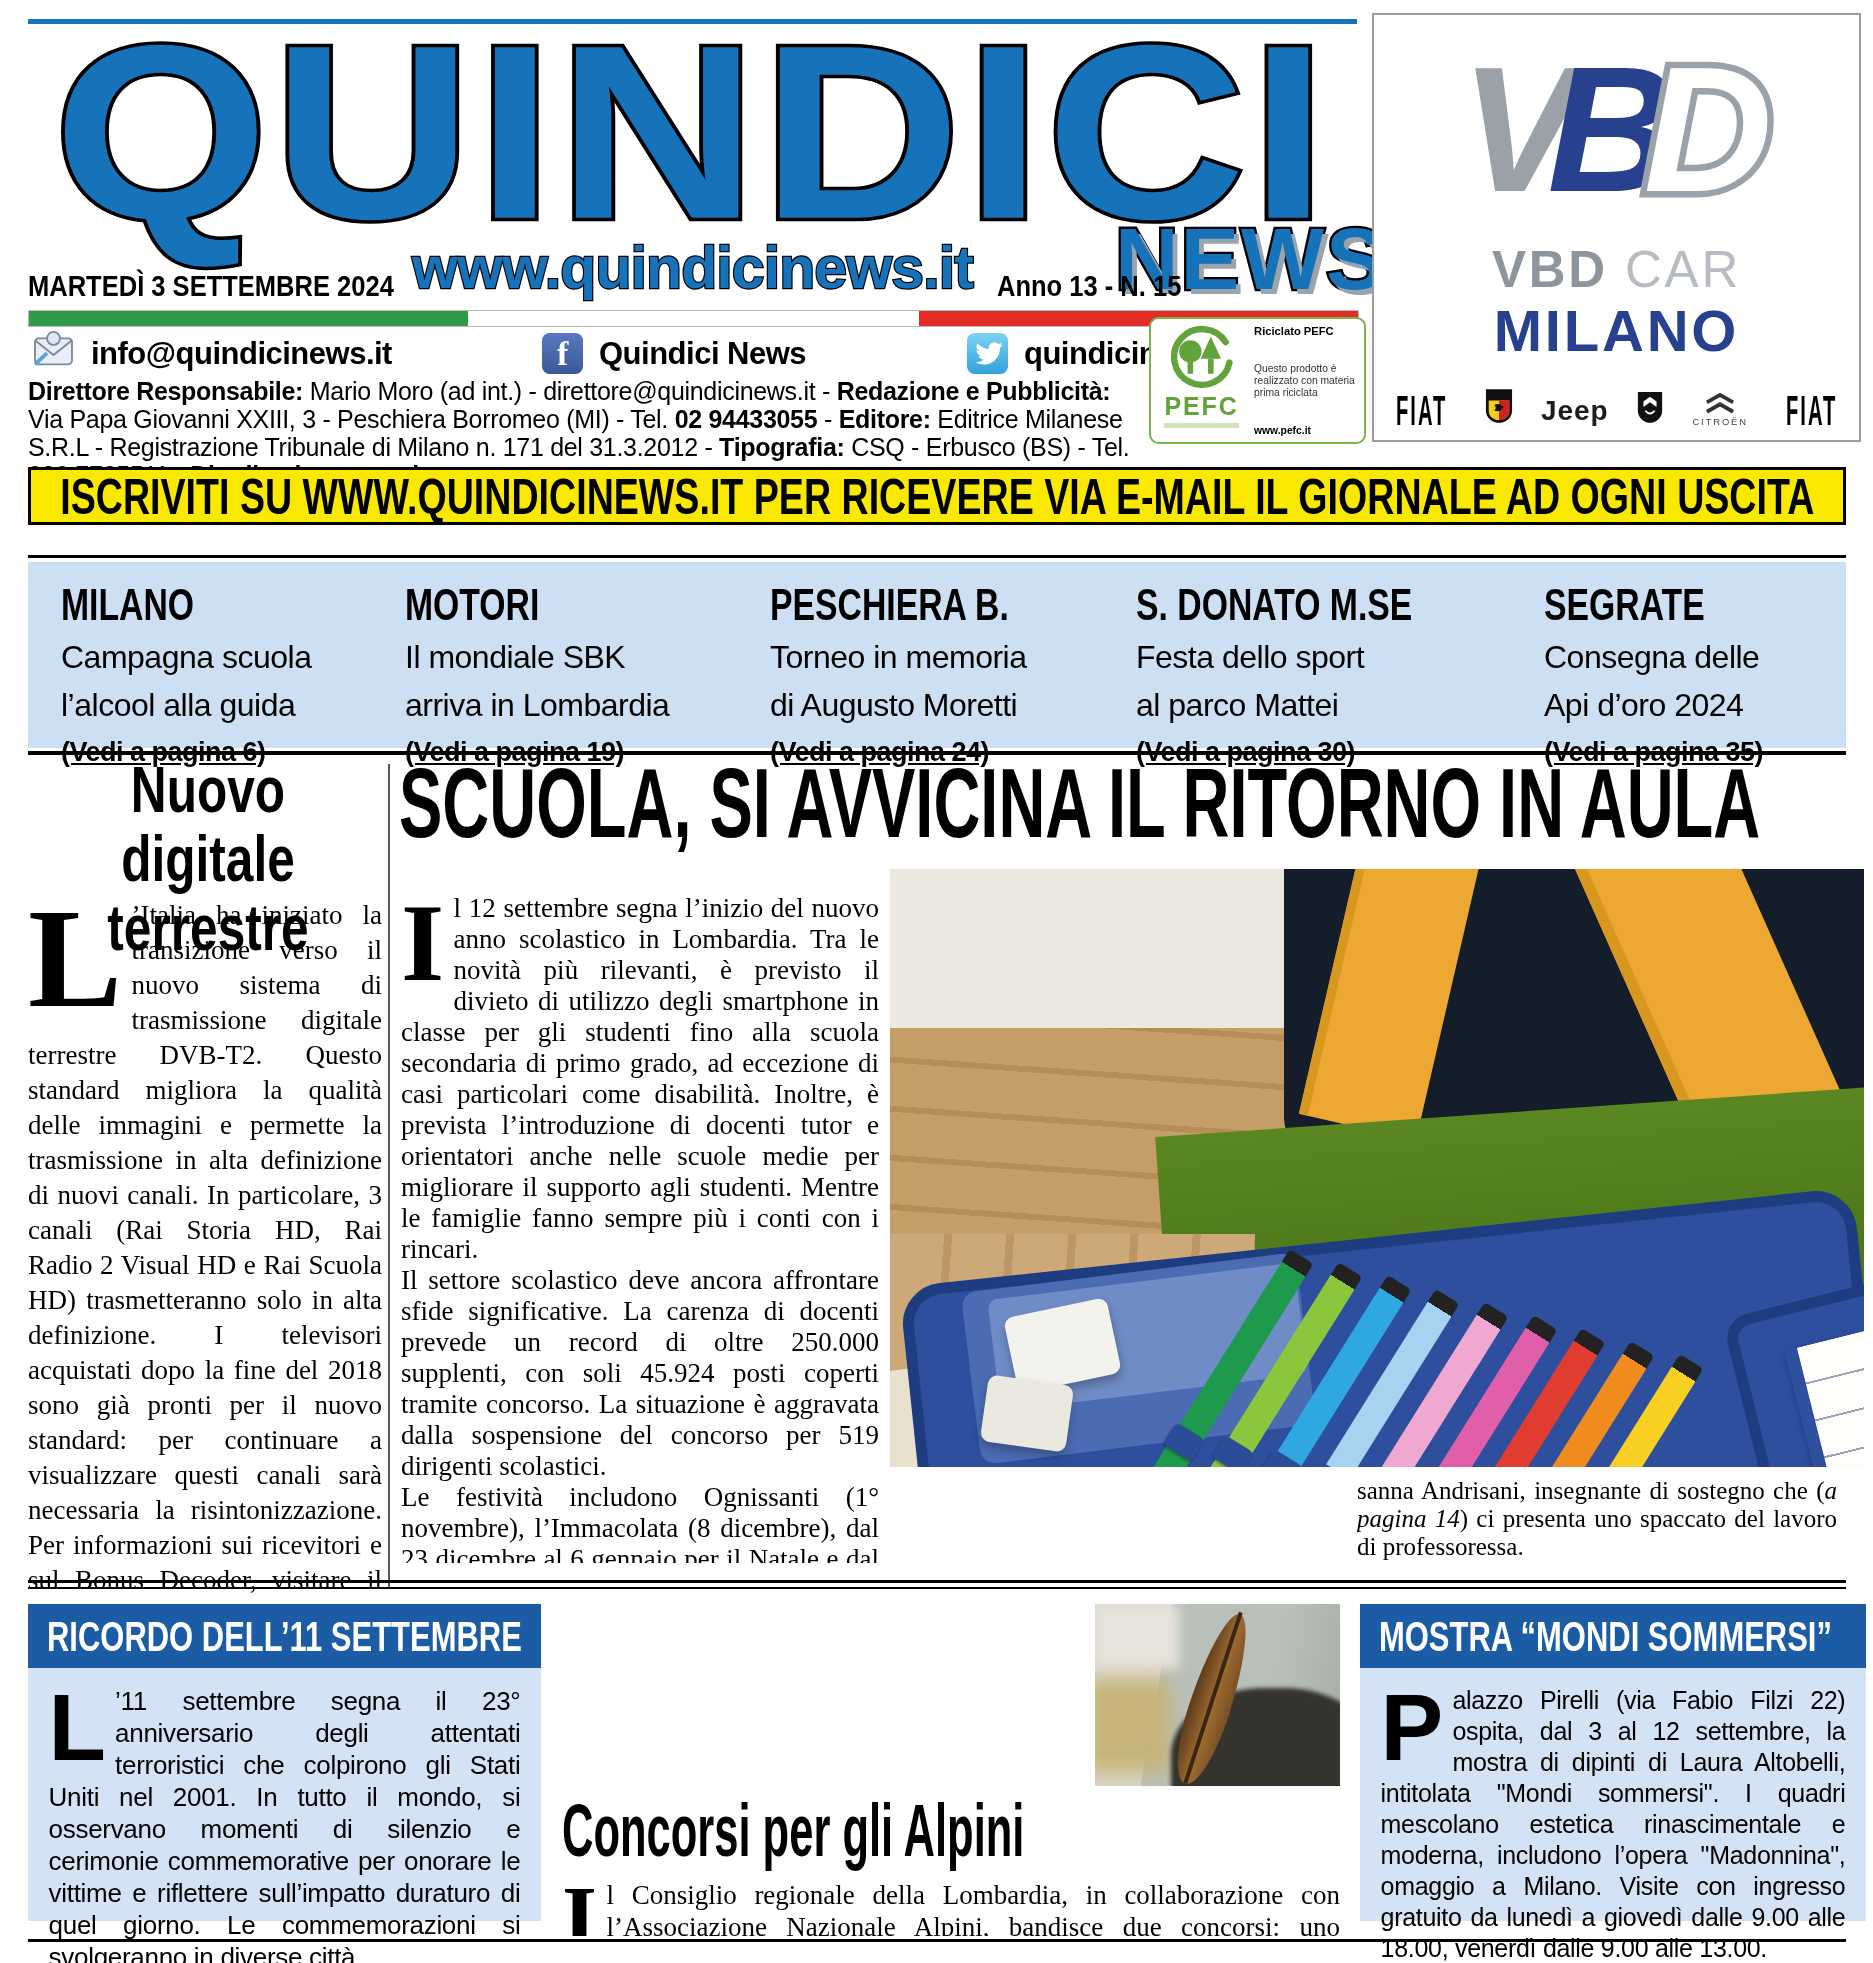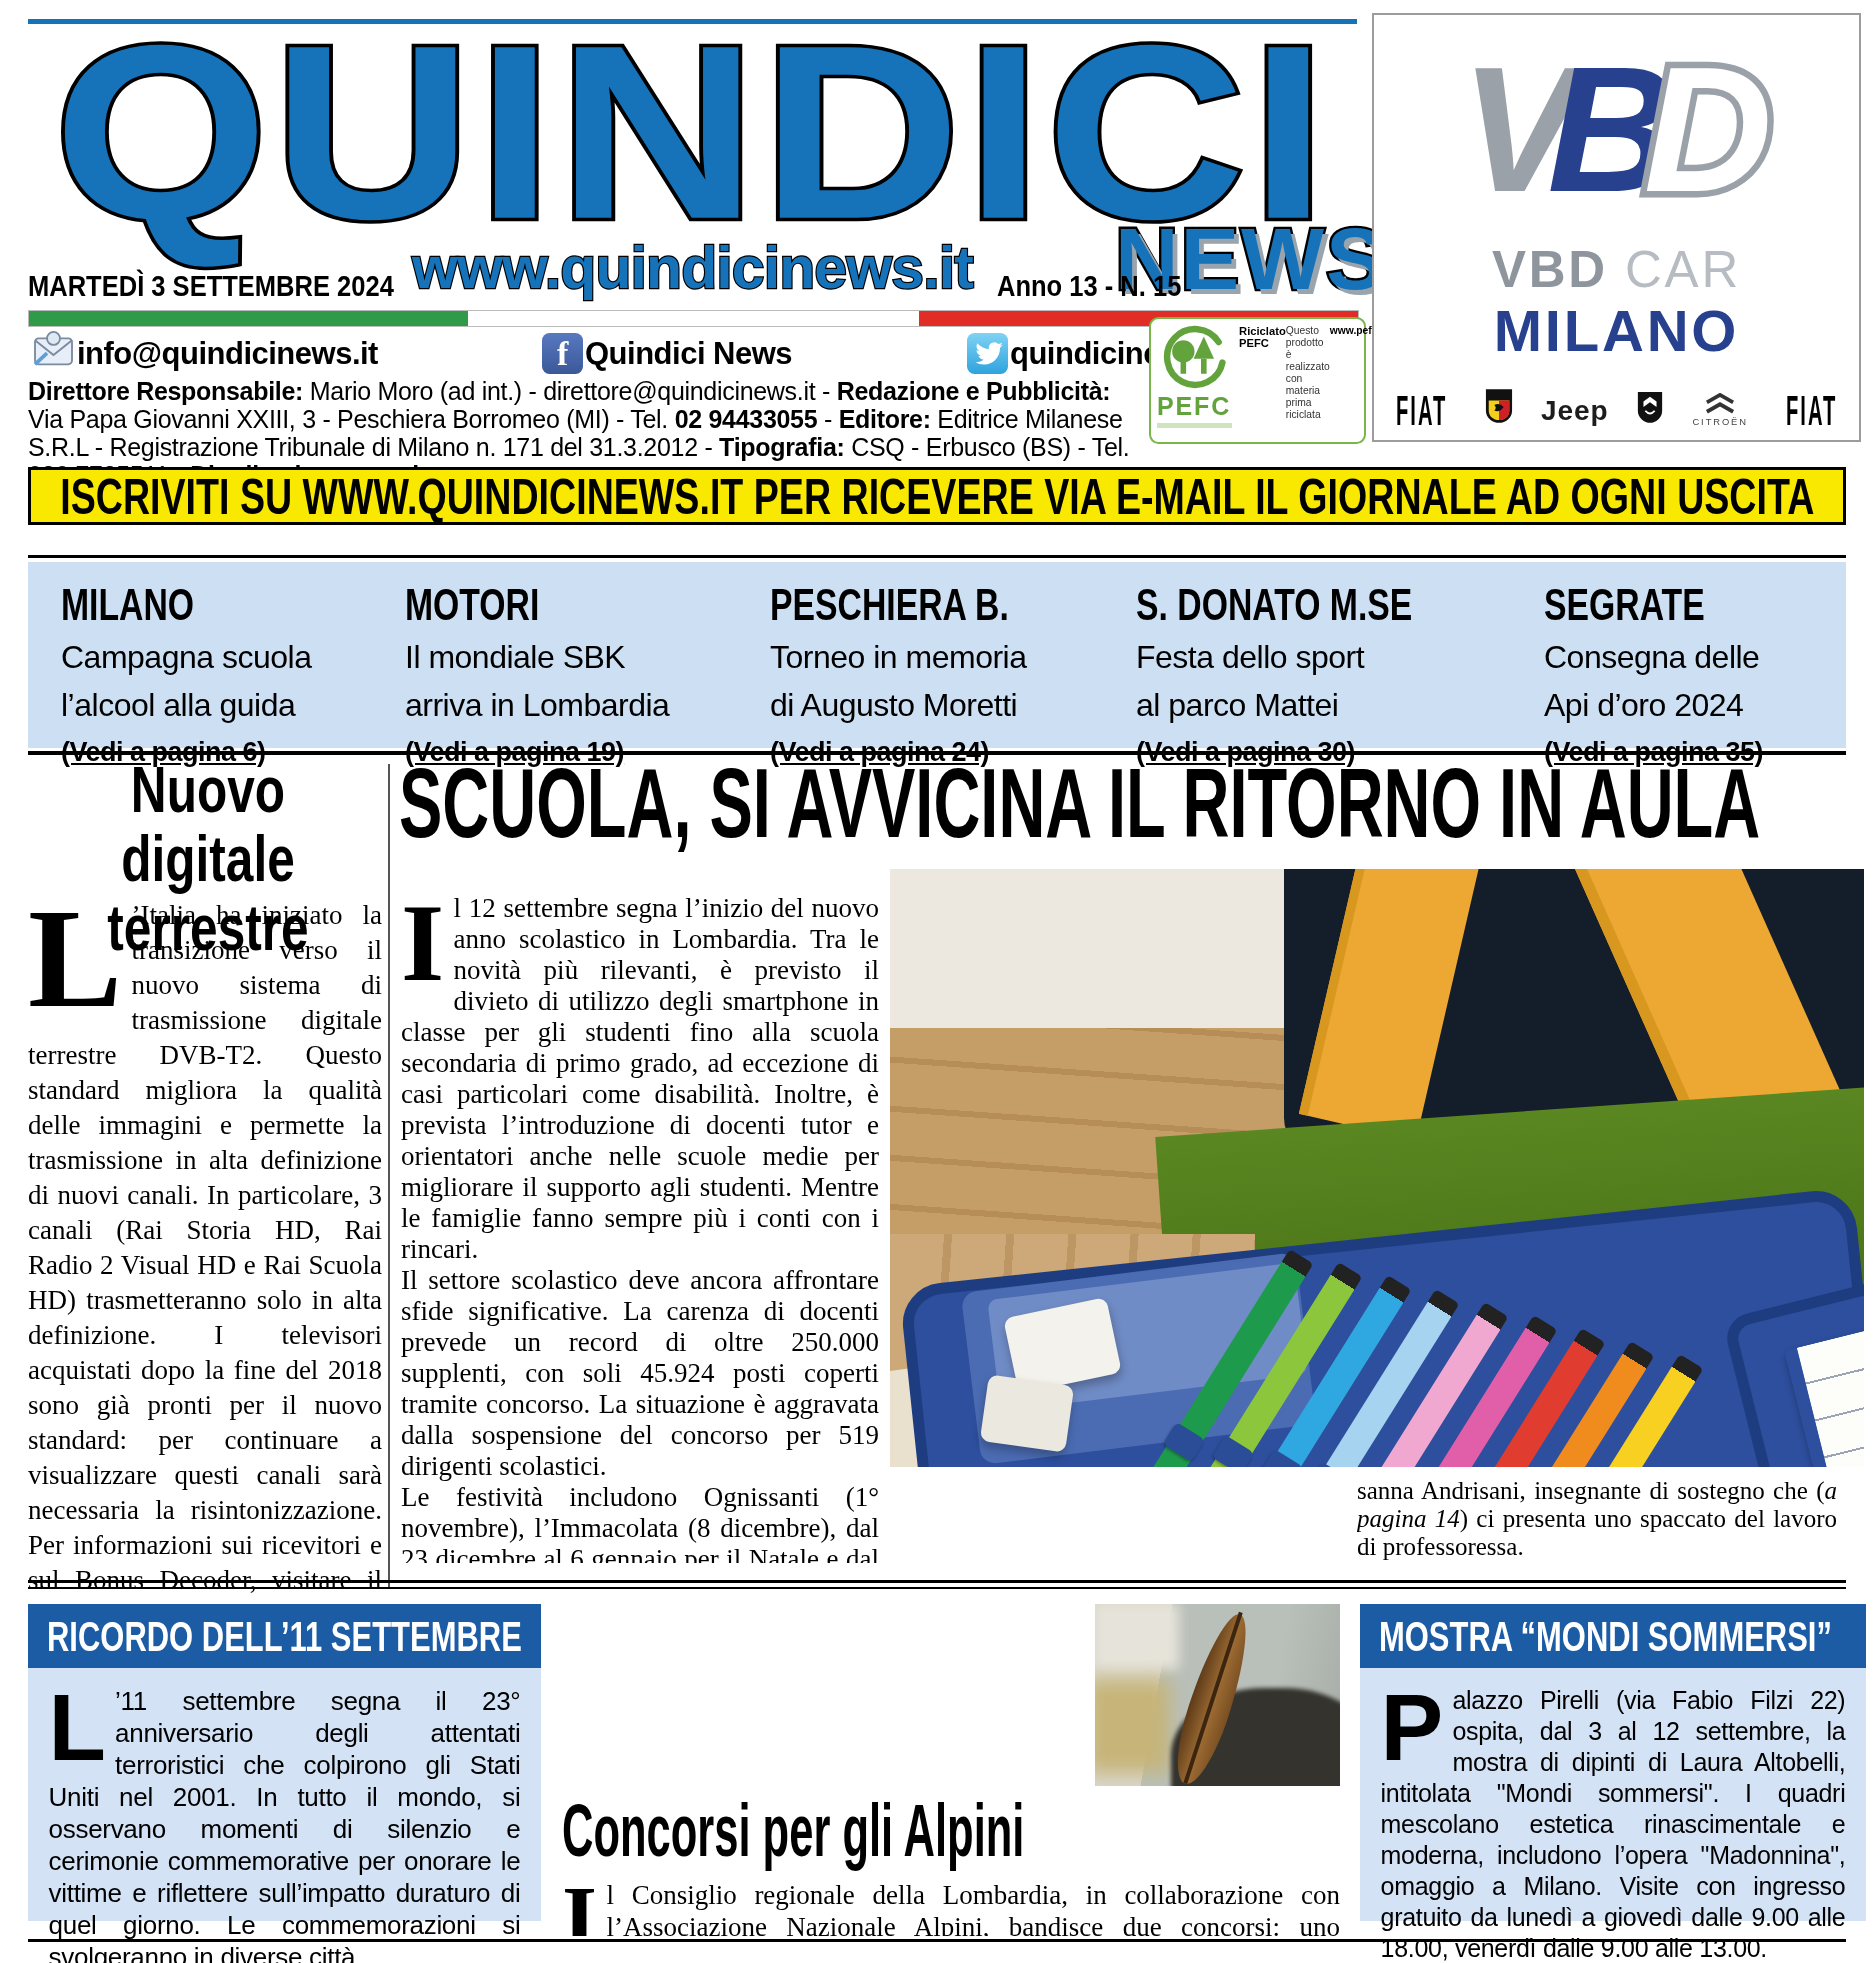--- a/index.html
+++ b/index.html
@@ -16,35 +16,35 @@
     transform:scale(1.18,1.06);transform-origin:center top;}
   .news-text{left:1115px;top:217px;font-weight:800;font-size:88px;line-height:84px;color:#1673b9;
     -webkit-text-stroke:4.7px #000;paint-order:stroke fill;letter-spacing:1.9px;
     text-shadow:4.7px 4.7px 0 #9aa4ad;}
   .date-text{left:28px;top:270px;font-size:29px;font-weight:800;transform-origin:0 0;transform:scaleX(.88);white-space:nowrap;}
   .site-text{left:412px;top:234px;font-size:59px;font-weight:800;color:#1673b9;letter-spacing:-0.9px;
     -webkit-text-stroke:2.3px #000;paint-order:stroke fill;white-space:nowrap;}
   .issue-text{left:997px;top:270px;font-size:29px;font-weight:800;transform-origin:0 0;transform:scaleX(.88);white-space:nowrap;}
   .flag{left:28px;top:310px;width:1329px;height:15px;border:0.9px solid #bbb;
     background:linear-gradient(90deg,#2f9a48 0 33%,#ffffff 33% 67%,#e22d26 67%);}
-  .contact{top:332px;height:43px;display:flex;align-items:center;gap:2px;font-size:31px;font-weight:700;letter-spacing:-0.5px;}
+  .contact{top:332px;height:43px;display:flex;align-items:center;gap:16px;font-size:31px;font-weight:700;letter-spacing:-0.5px;}
   .fb-badge{width:41px;height:41px;border-radius:7.5px;background:linear-gradient(#5878c0,#3b5998);
     color:#fff;font:700 34px/41px "Liberation Serif",serif;text-align:center;}
   .tw-badge{width:41px;height:41px;border-radius:7.5px;background:linear-gradient(#7fd2f4,#2fa3dd);
     display:flex;align-items:center;justify-content:center;}
   .mast-info{left:28px;top:377px;width:1110px;font-size:25px;line-height:28px;letter-spacing:-0.3px;}
   .mast-info b{font-weight:800;}
 
   
   .pefc{left:1149px;top:317px;width:217px;height:127px;border:2.8px solid #7ab648;border-radius:9.4px;
     background:#fff;display:flex;padding:5.6px;box-sizing:border-box;}
   .pefc-left{width:90px;text-align:center;}
   .pefc-name{font-weight:800;font-size:25px;color:#63a33c;letter-spacing:1.9px;}
   .pefc-cert{height:4.7px;width:75px;margin:2.8px auto 0;background:#cfe3bd;}
-  .pefc-right{flex:1;padding-left:7.5px;display:flex;flex-direction:row;justify-content:space-between;}
+  .pefc-right{flex:1;padding-left:7.5px;display:flex;flex-direction:column;justify-content:space-between;}
   .pefc-right .t1{font-size:11.2px;font-weight:800;}
   .pefc-right .t2{font-size:10.3px;line-height:12px;color:#333;}
   .pefc-right .t3{font-size:10.3px;font-weight:700;}
 
   
   .ad{left:1372px;top:13px;width:489px;height:429px;border:2.8px solid #9c9c9c;background:#fff;
     box-sizing:border-box;display:flex;flex-direction:column;align-items:center;}
   .vbd-logo{margin-top:20.6px;height:201px;font:800 italic 178px "Liberation Sans",sans-serif;
     letter-spacing:-32px;line-height:187px;padding-right:32px;}
   .vbd-v{color:#9aa1a8;}

